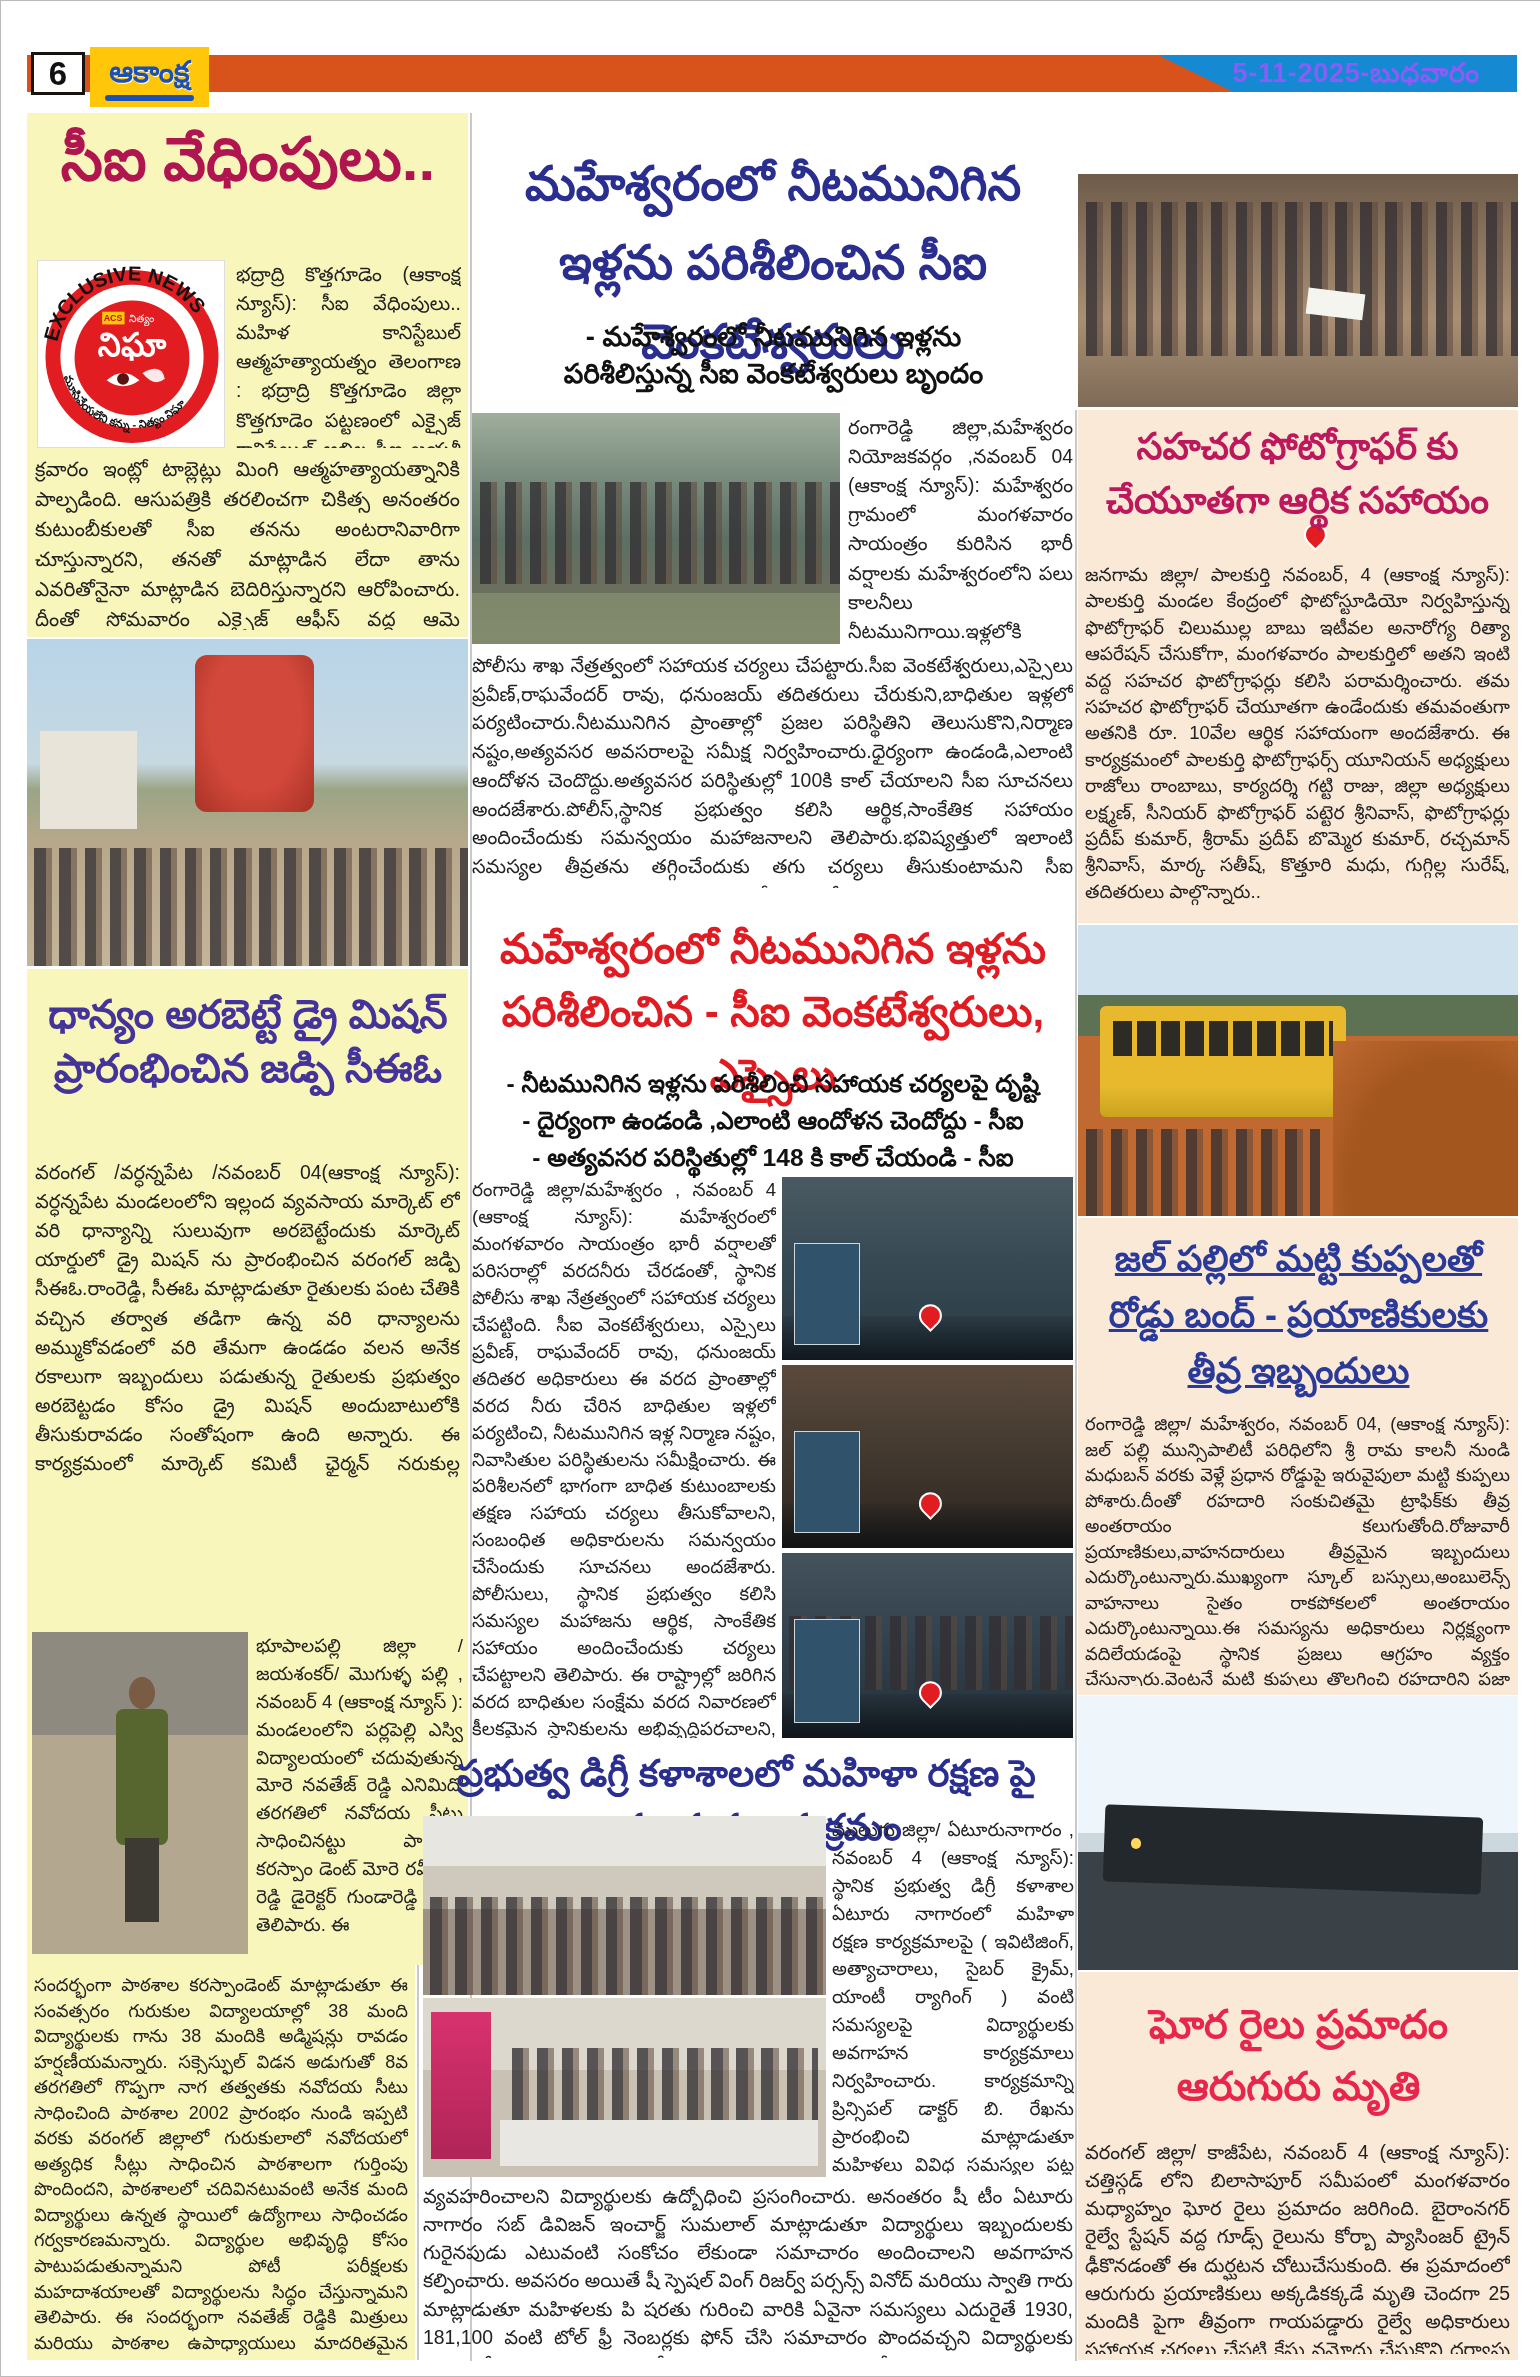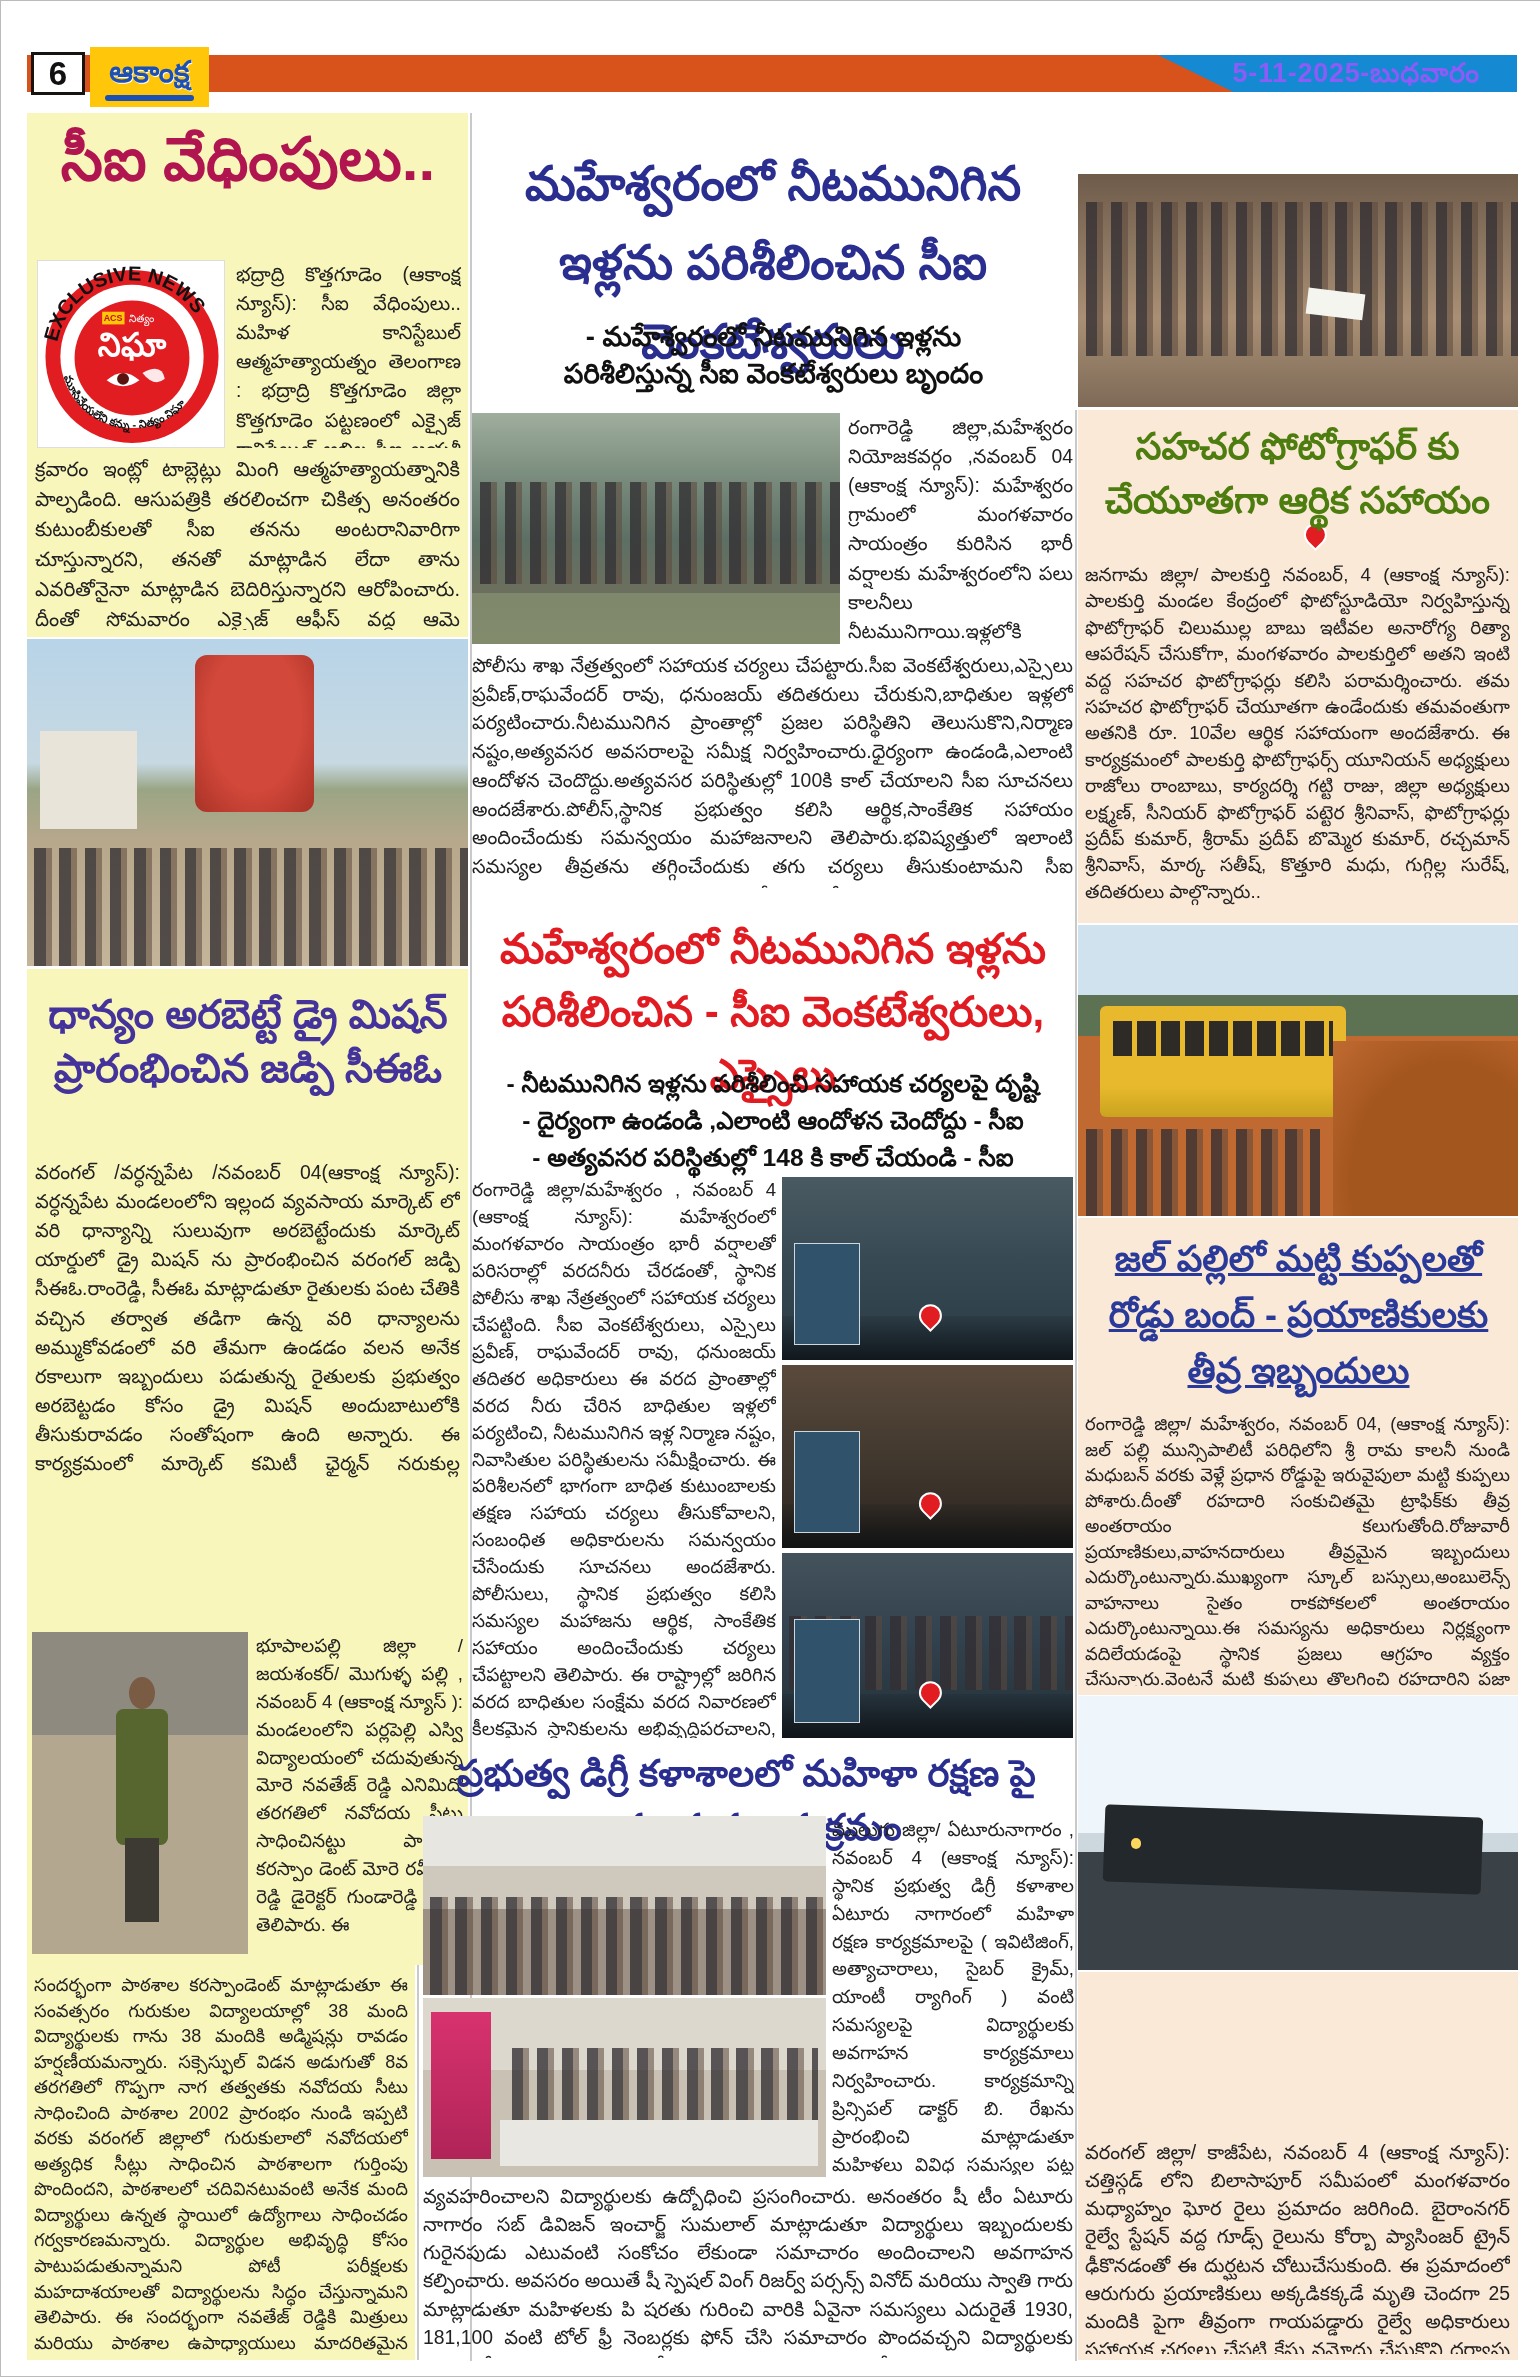--- a/index.html
+++ b/index.html
@@ -152,21 +152,21 @@
 
   <div class="ph" style="left:1077px;top:173px;width:440px;height:233px;
               background:linear-gradient(180deg,#6f5b4a 0,#8a7560 30%,#a98f74 62%,#7d6a57 100%);">
     <div class="crowd" style="left:0;top:12%;width:100%;height:66%;"></div>
     <div style="left:52%;top:50%;width:13%;height:11%;
          background:#f5f5f0;transform:rotate(7deg);"></div>
   </div>
 
   <div class="abs" style="left:1077px;top:409px;width:440px;height:513px;background:#fbe9d8;"></div>
   <div class="pin" style="left:1303px;top:522px;"></div>
-  <div class="abs ctr hl" style="left:1088px;top:419px;width:417px;font-size:37px;color:#4d7c0f;line-height:1.45;">సహచర ఫోటోగ్రాఫర్ కు చేయూతగా ఆర్థిక సహాయం</div>
+  <div class="abs ctr hl" style="left:1088px;top:419px;width:417px;font-size:37px;color:#be185d;line-height:1.45;font-family:Liberation Serif, serif;">సహచర ఫోటోగ్రాఫర్ కు చేయూతగా ఆర్థిక సహాయం</div>
   <div class="abs just body-t" style="left:1084px;top:561px;width:425px;height:355px;font-size:18.6px;line-height:1.42;">జనగామ జిల్లా/ పాలకుర్తి నవంబర్, 4 (ఆకాంక్ష న్యూస్): పాలకుర్తి మండల కేంద్రంలో ఫొటోస్టూడియో నిర్వహిస్తున్న ఫొటోగ్రాఫర్ చిలుముల్ల బాబు ఇటీవల అనారోగ్య రిత్యా ఆపరేషన్ చేసుకోగా, మంగళవారం పాలకుర్తిలో అతని ఇంటి వద్ద సహచర ఫొటోగ్రాఫర్లు కలిసి పరామర్శించారు. తమ సహచర ఫొటోగ్రాఫర్ చేయూతగా ఉండేందుకు తమవంతుగా అతనికి రూ. 10వేల ఆర్థిక సహాయంగా అందజేశారు. ఈ కార్యక్రమంలో పాలకుర్తి ఫొటోగ్రాఫర్స్ యూనియన్ అధ్యక్షులు రాజోలు రాంబాబు, కార్యదర్శి గట్టి రాజు, జిల్లా అధ్యక్షులు లక్ష్మణ్, సీనియర్ ఫొటోగ్రాఫర్ పట్టెర శ్రీనివాస్, ఫొటోగ్రాఫర్లు ప్రదీప్ కుమార్, శ్రీరామ్ ప్రదీప్ బొమ్మెర కుమార్, రచ్చమాన్ శ్రీనివాస్, మార్క సతీష్, కొత్తూరి మధు, గుగ్గిల్ల సురేష్, తదితరులు పాల్గొన్నారు..</div>
 
   <div class="ph" style="left:1077px;top:924px;width:440px;height:291px;
               background:linear-gradient(180deg,#cfe2ee 0 24%,#5d7153 24% 38%,#c06a31 38% 100%);">
     <div style="left:5%;top:28%;width:56%;height:38%;
          background:linear-gradient(180deg,#e8b92c 0 72%,#caa31f 100%);border-radius:6px;"></div>
     <div style="left:8%;top:33%;width:50%;height:12%;
          background:repeating-linear-gradient(90deg,#2e2a25 0 19.4px,#e8b92c 19.4px 24px);"></div>
     <div style="left:58%;top:40%;width:44%;height:60%;
          background:radial-gradient(ellipse at 60% 80%,#a4561f 0 60%,#c06a31 100%);"></div>
@@ -179,16 +179,17 @@
 
   <div class="ph" style="left:1077px;top:1695px;width:440px;height:274px;
               background:linear-gradient(180deg,#eef6fb 0 50%,#cdd8de 50% 57%,#3a4248 57% 100%);">
     <div style="left:6%;top:42%;width:86%;height:28%;
          background:#23282c;transform:rotate(2deg);border-radius:4.5px;"></div>
     <div style="left:12%;top:52%;width:10.4px;height:10.4px;
          background:#ffd75e;border-radius:50%;"></div>
   </div>
 
   <div class="abs" style="left:1077px;top:1971px;width:440px;height:388px;background:#fbe9d8;"></div>
+  <div class="abs ctr hl" style="left:1096px;top:1992px;width:403px;font-size:40px;color:#e8254a;line-height:1.55;">ఘోర రైలు ప్రమాదం ఆరుగురు మృతి</div>
   <div class="abs just body-t" style="left:1084px;top:2137px;width:425px;height:216px;font-size:19.4px;line-height:1.45;">వరంగల్ జిల్లా/ కాజీపేట, నవంబర్ 4 (ఆకాంక్ష న్యూస్): చత్తిస్గడ్ లోని బిలాసాపూర్ సమీపంలో మంగళవారం మధ్యాహ్నం ఘోర రైలు ప్రమాదం జరిగింది. బైరాంనగర్ రైల్వే స్టేషన్ వద్ద గూడ్స్ రైలును కోర్బా ప్యాసింజర్ ట్రైన్ ఢీకొనడంతో ఈ దుర్ఘటన చోటుచేసుకుంది. ఈ ప్రమాదంలో ఆరుగురు ప్రయాణికులు అక్కడికక్కడే మృతి చెందగా 25 మందికి పైగా తీవ్రంగా గాయపడ్డారు రైల్వే అధికారులు సహాయక చర్యలు చేపట్టి కేసు నమోదు చేసుకొని దర్యాప్తు ప్రారంభించారు.</div>
 
 </div>
 
 
 </body></html>

